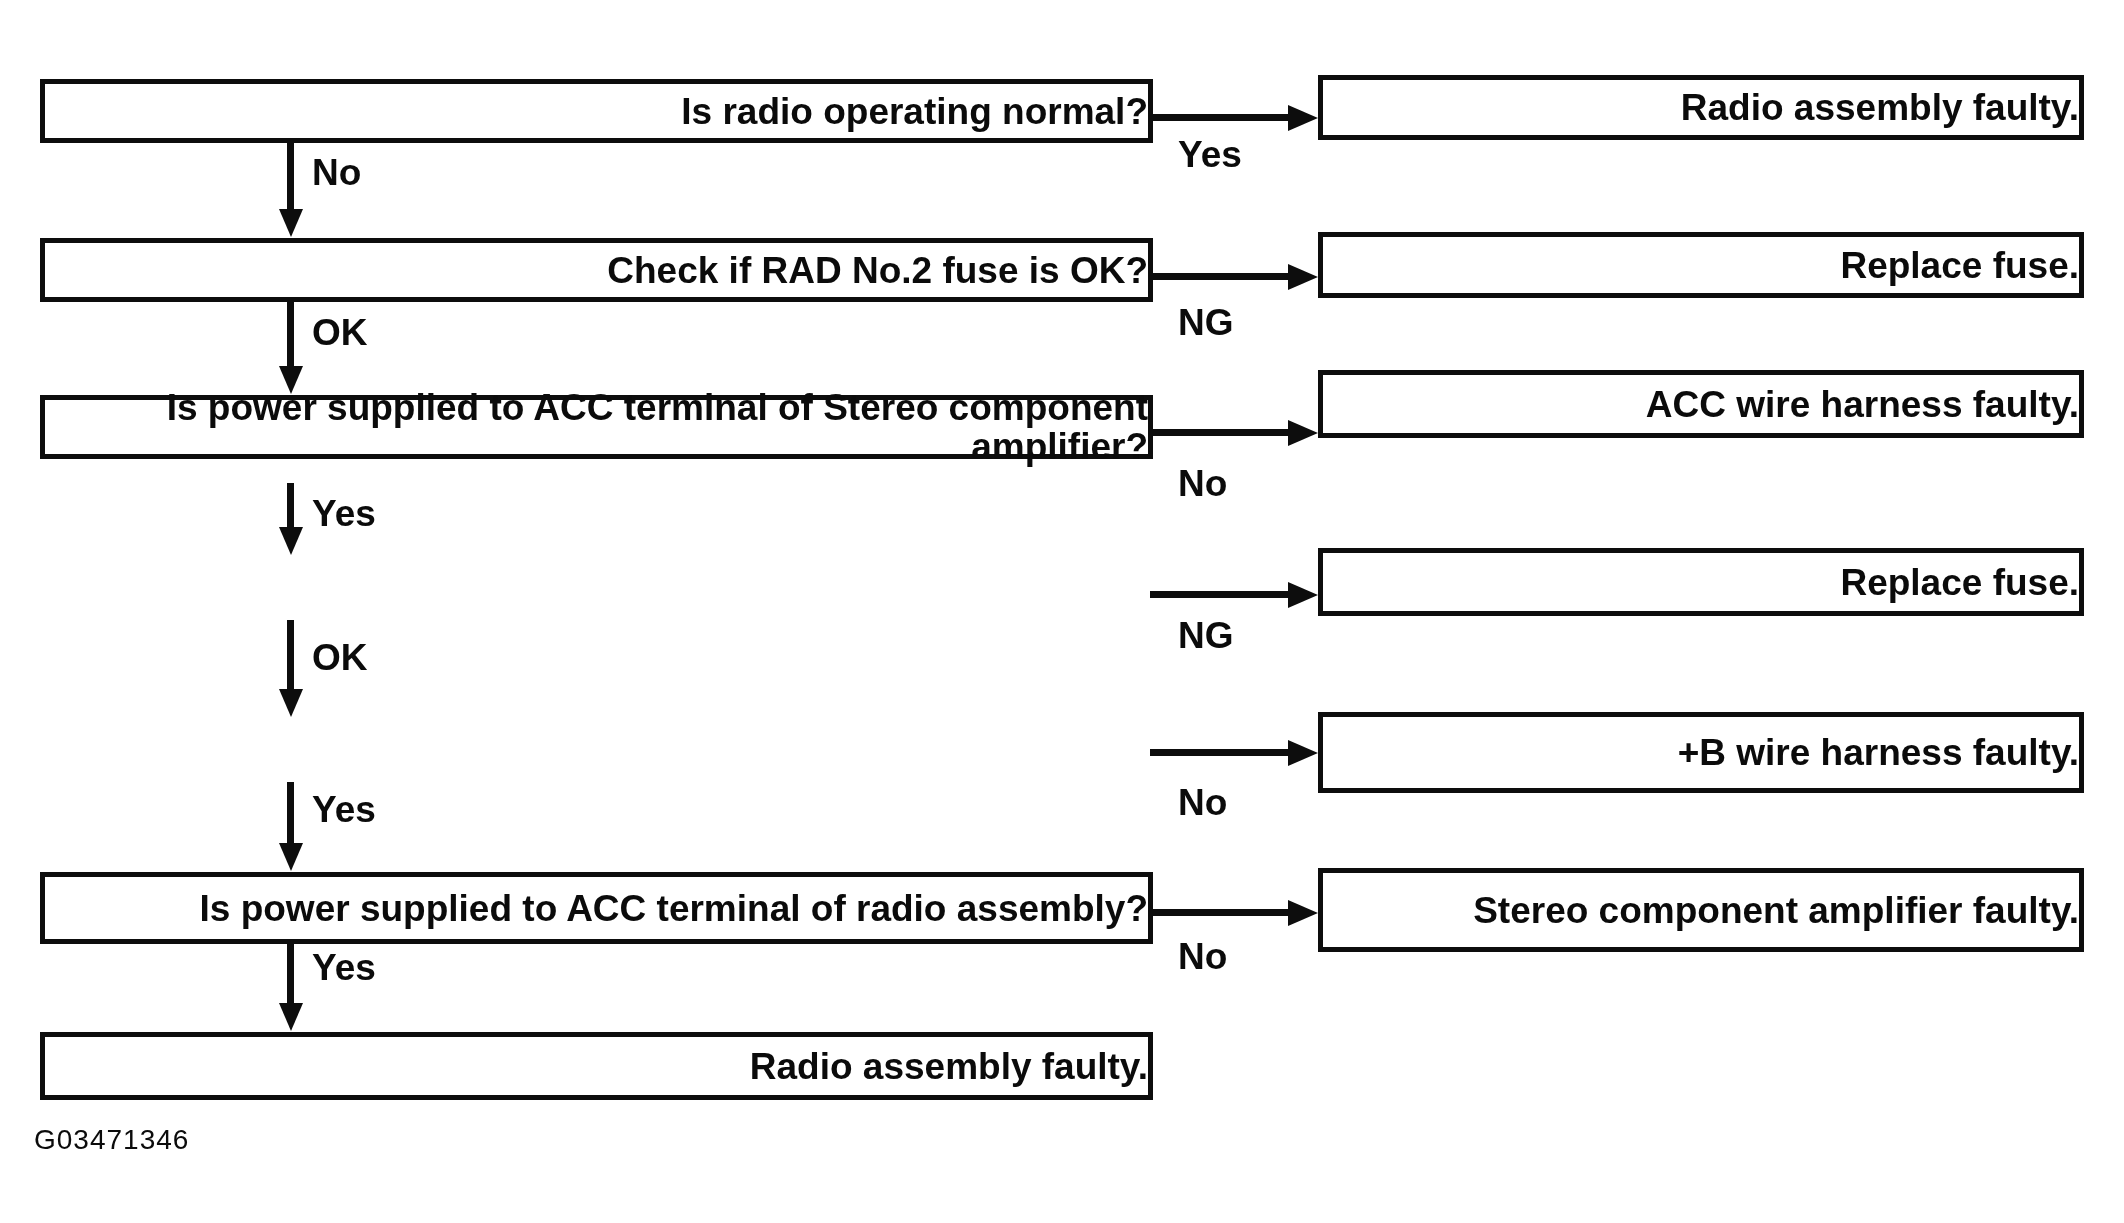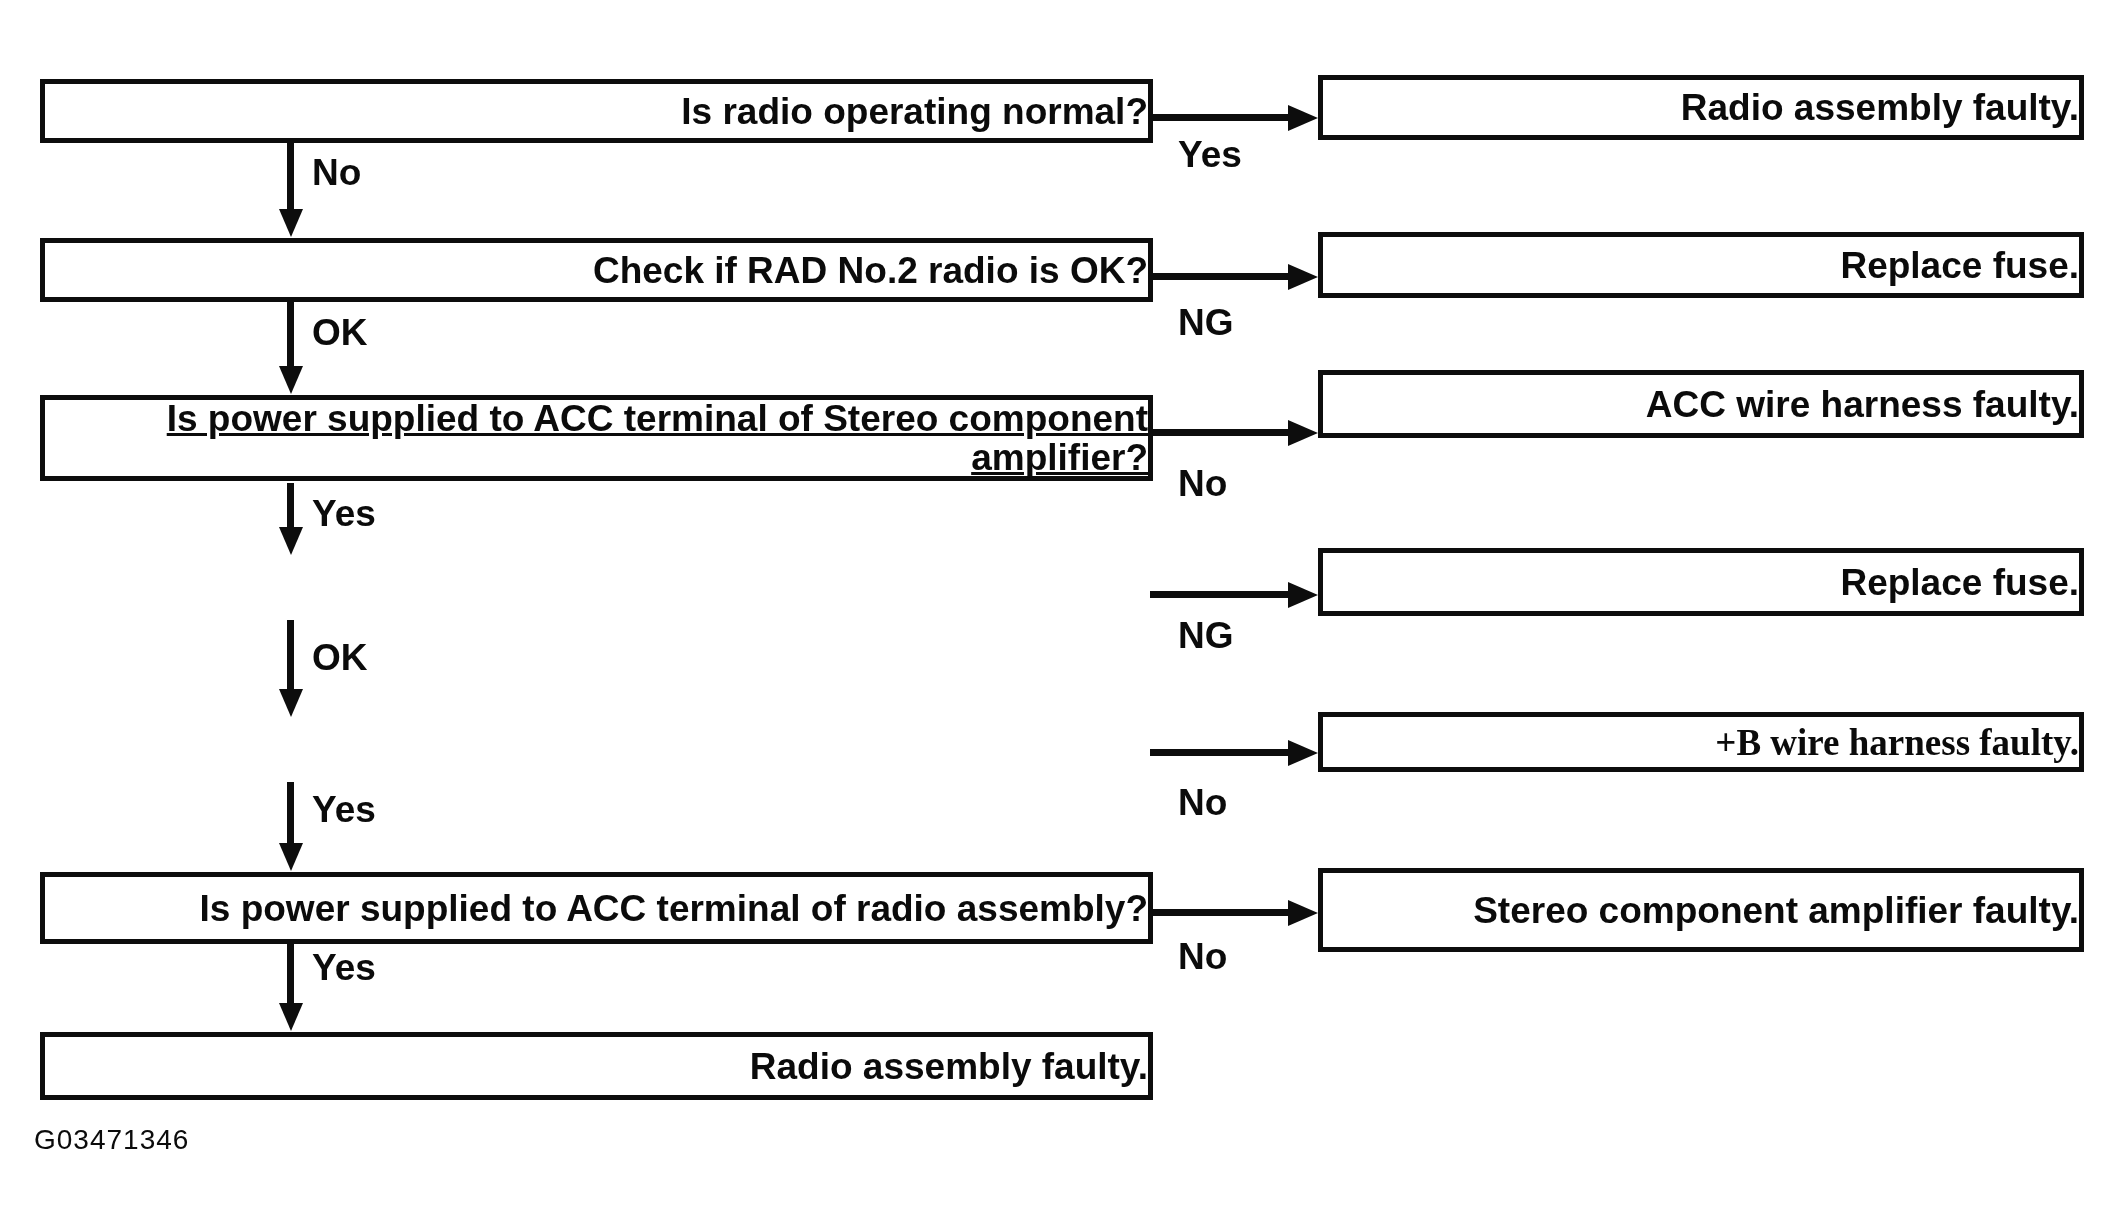--- a/index.html
+++ b/index.html
@@ -41,31 +41,31 @@
   </div>
   <div class="varrow" style="top:143px;height:67px;"></div>
   <div class="vlabel" style="top:153px;">No</div>
   <div class="harrow" style="top:114px;"></div>
   <div class="hlabel" style="top:135px;">Yes</div>
   <div class="box rbox" style="top:75px;height:65px;">
     <span>Radio assembly faulty.</span>
   </div>
 
   <div class="box qbox" style="top:238px;height:64px;">
-    <span>Check if RAD No.2 radio is OK?</span>
+    <span>Check if RAD No.2 fuse is OK?</span>
   </div>
   <div class="varrow" style="top:302px;height:65px;"></div>
   <div class="vlabel" style="top:313px;">OK</div>
   <div class="harrow" style="top:273px;"></div>
   <div class="hlabel" style="top:303px;">NG</div>
   <div class="box rbox" style="top:232px;height:66px;">
     <span>Replace fuse.</span>
   </div>
 
-  <div class="box qbox" style="top:395px;height:86px;text-decoration:underline;">
+  <div class="box qbox" style="top:395px;height:64px;">
     <span>Is power supplied to ACC terminal of Stereo component</span>
     <span>amplifier?</span>
   </div>
   <div class="varrow" style="top:483px;height:45px;"></div>
   <div class="vlabel" style="top:494px;">Yes</div>
   <div class="harrow" style="top:429px;"></div>
   <div class="hlabel" style="top:464px;">No</div>
   <div class="box rbox" style="top:370px;height:68px;">
     <span>ACC wire harness faulty.</span>
   </div>
@@ -75,21 +75,21 @@
   <div class="harrow" style="top:591px;"></div>
   <div class="hlabel" style="top:616px;">NG</div>
   <div class="box rbox" style="top:548px;height:68px;">
     <span>Replace fuse.</span>
   </div>
 
   <div class="varrow" style="top:782px;height:62px;"></div>
   <div class="vlabel" style="top:790px;">Yes</div>
   <div class="harrow" style="top:749px;"></div>
   <div class="hlabel" style="top:783px;">No</div>
-  <div class="box rbox" style="top:712px;height:60px;font-family:Liberation Serif, serif;">
+  <div class="box rbox" style="top:712px;height:81px;">
     <span>+B wire harness faulty.</span>
   </div>
 
   <div class="box qbox" style="top:872px;height:72px;">
     <span>Is power supplied to ACC terminal of radio assembly?</span>
   </div>
   <div class="varrow" style="top:940px;height:64px;"></div>
   <div class="vlabel" style="top:948px;">Yes</div>
   <div class="harrow" style="top:909px;"></div>
   <div class="hlabel" style="top:937px;">No</div>

